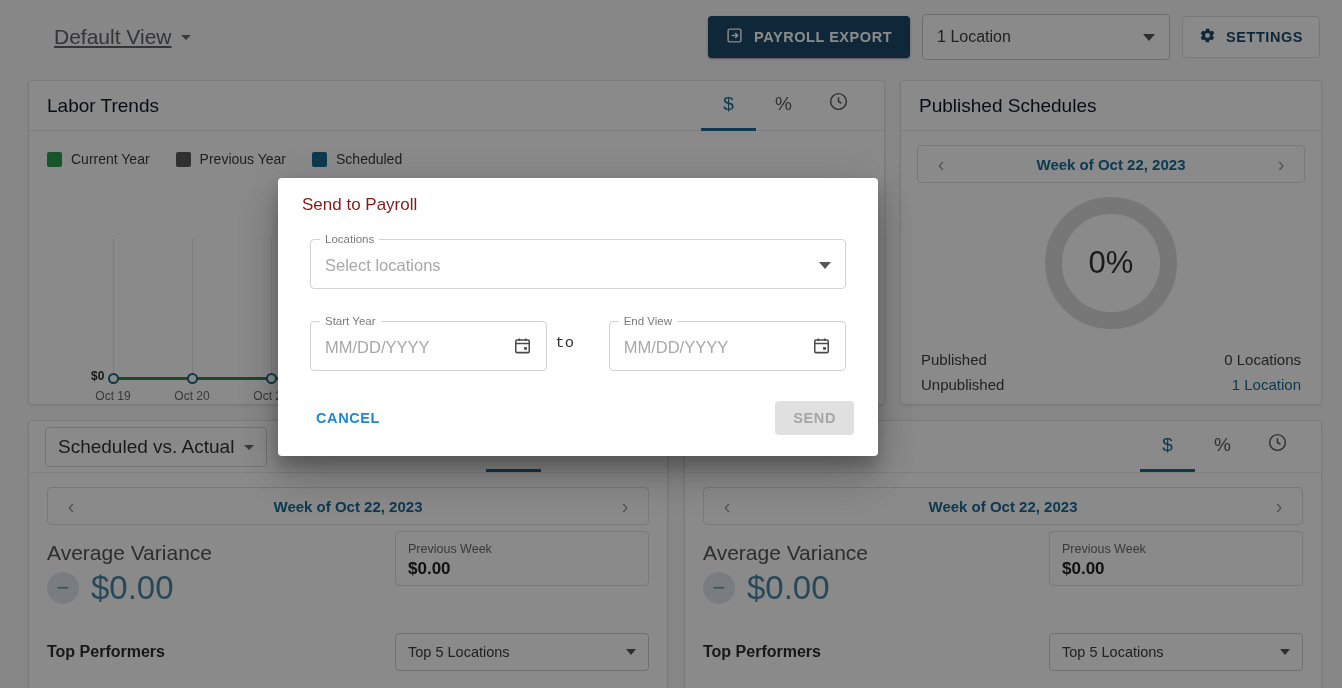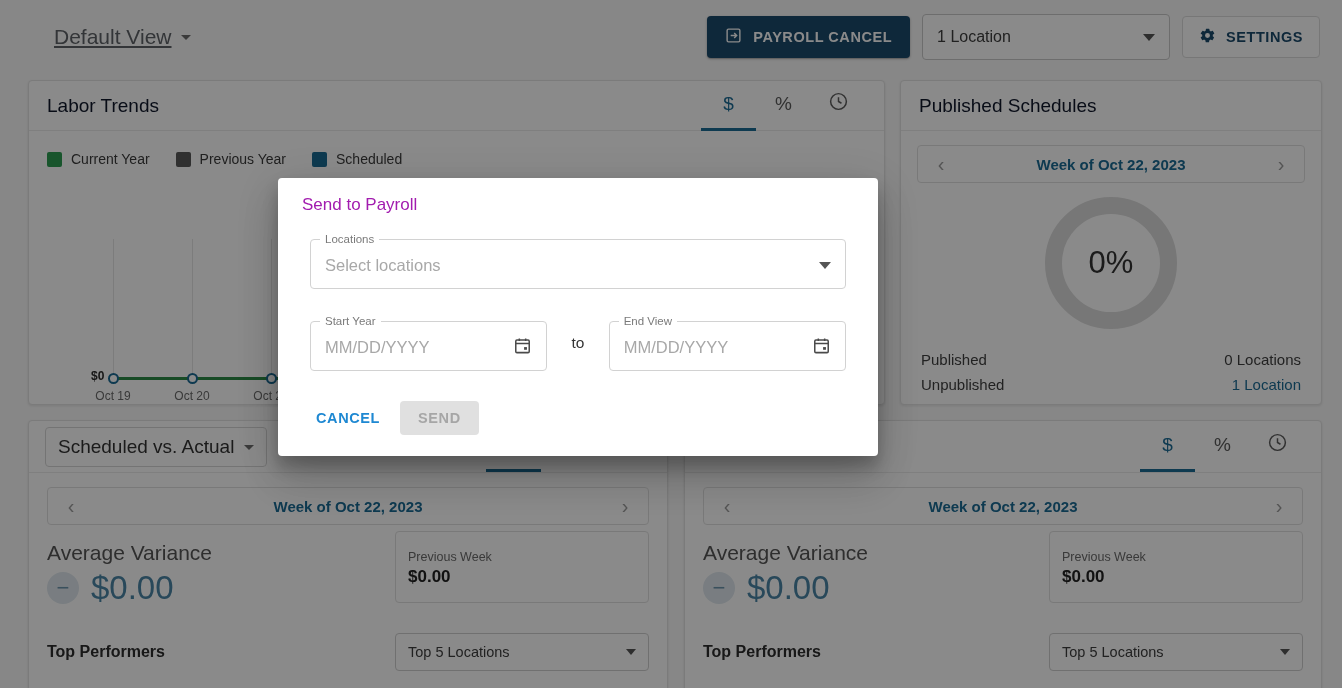--- a/index.html
+++ b/index.html
@@ -193,23 +193,23 @@
   .avg-row { display: flex; align-items: center; gap: 12px; margin-top: 4px; }
   .avg-badge {
     width: 32px; height: 32px; border-radius: 50%;
     background: #dfe8ee; color: #6c94ac;
     display: flex; align-items: center; justify-content: center;
     font-size: 22px; line-height: 1;
   }
   .avg-value { font-size: 33px; color: #4b86a6; }
   .prev-box {
     position: absolute; right: 18px; top: 58px;
-    width: 254px; height: 72px;
+    width: 254px; height: 55px;
     border: 1px solid #e0e0e0; border-radius: 4px;
-    padding: 18px 12px;
+    padding: 10px 12px;
   }
   .prev-lbl { font-size: 12.5px; color: #6b6b6b; }
   .prev-val { font-size: 17px; font-weight: 700; color: #222; margin-top: 3px; }
   .tp-row { display: flex; align-items: center; margin-top: 26px; }
   .tp-label { font-size: 16px; color: #2d2d2d; font-weight: 700; }
   .tp-select {
     margin-left: auto; width: 254px; height: 38px;
     border: 1px solid #cfcfcf; border-radius: 4px; background: #fff;
     display: flex; align-items: center; padding: 0 12px;
     font-size: 14.5px; color: #3d3d3d; cursor: pointer;
@@ -231,21 +231,21 @@
   .perf-val { color: #2b2b2b; width: 78px; text-align: right; }
 
   
   #modal {
     position: absolute; z-index: 60;
     left: 278px; top: 178px; width: 600px; height: 278px;
     background: #fff; border-radius: 4px;
     box-shadow: 0 11px 15px rgba(0,0,0,.20), 0 9px 46px rgba(0,0,0,.12), 0 24px 38px rgba(0,0,0,.14);
     padding: 0 24px;
   }
-  .modal-title { font-size: 17px; color: #a21caf; padding-top: 17px; }
+  .modal-title { font-size: 17px; color: #7f1d1d; padding-top: 17px; }
 
   .field {
     position: relative; border: 1px solid #d2d2d2; border-radius: 4px;
     background: #fff;
   }
   .field > legend {
     font-size: 11.5px; color: #7a7a7a; padding: 0 5px; margin-left: 9px;
   }
   fieldset.field { padding: 0; margin: 8px; }
   .field-inner {
@@ -260,25 +260,25 @@
     margin-left: auto;
     width: 0; height: 0;
     border-left: 6px solid transparent;
     border-right: 6px solid transparent;
     border-top: 7px solid #555;
   }
 
   .dates-row { display: flex; align-items: center; margin-top: 18px; gap: 0; }
   .date-field { width: 241px; height: 56px; }
   .date-field .field-inner { height: 40px; }
-  .to-word { width: 46px; text-align: center; font-size: 15.5px; color: #333; }
+  .to-word { width: 46px; font-size: 15.5px; color: #333; font-family: Liberation Mono, monospace; }
   .cal-icon { margin-left: auto; }
 
   .modal-actions {
-    display: flex; justify-content: flex-start; align-items: center;
+    display: flex; justify-content: space-between; align-items: center;
     gap: 6px; margin-top: 22px;
   }
   .btn-cancel {
     background: transparent; border: none;
     color: #1e88d2; font-size: 14.5px; font-weight: 700; letter-spacing: .6px;
     padding: 9px 14px; cursor: pointer; border-radius: 4px;
   }
   .btn-send {
     background: #e0e0e0; border: none;
     color: #a6a6a6; font-size: 14.5px; font-weight: 700; letter-spacing: .6px;
@@ -298,21 +298,21 @@
     </div>
 
     <div class="topbar-right">
       <button class="btn-payroll">
         <span>
           <svg width="17" height="17" viewBox="0 0 24 24" fill="none" stroke="#ffffff" stroke-width="2">
             <rect x="3" y="3" width="18" height="18" rx="2"></rect>
             <path d="M8 12h8M13 8.5l3.5 3.5L13 15.5"></path>
           </svg>
         </span>
-        <span>PAYROLL CANCEL</span>
+        <span>PAYROLL EXPORT</span>
       </button>
 
       <div class="loc-select">
         <span>1 Location</span>
         <span class="caret2"></span>
       </div>
 
       <button class="btn-settings">
         <span>
           <svg width="17" height="17" viewBox="0 0 24 24" fill="#1b4a6b">

